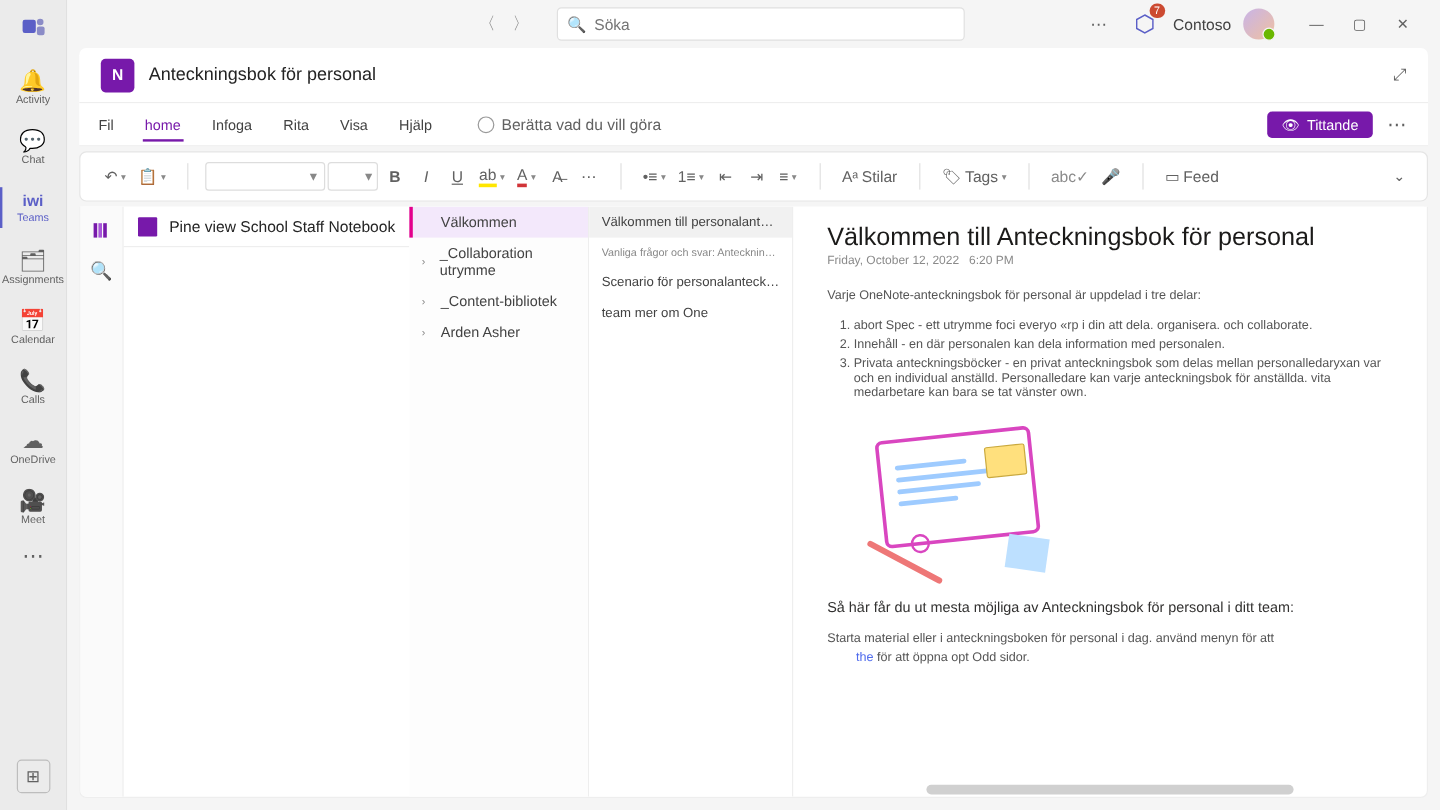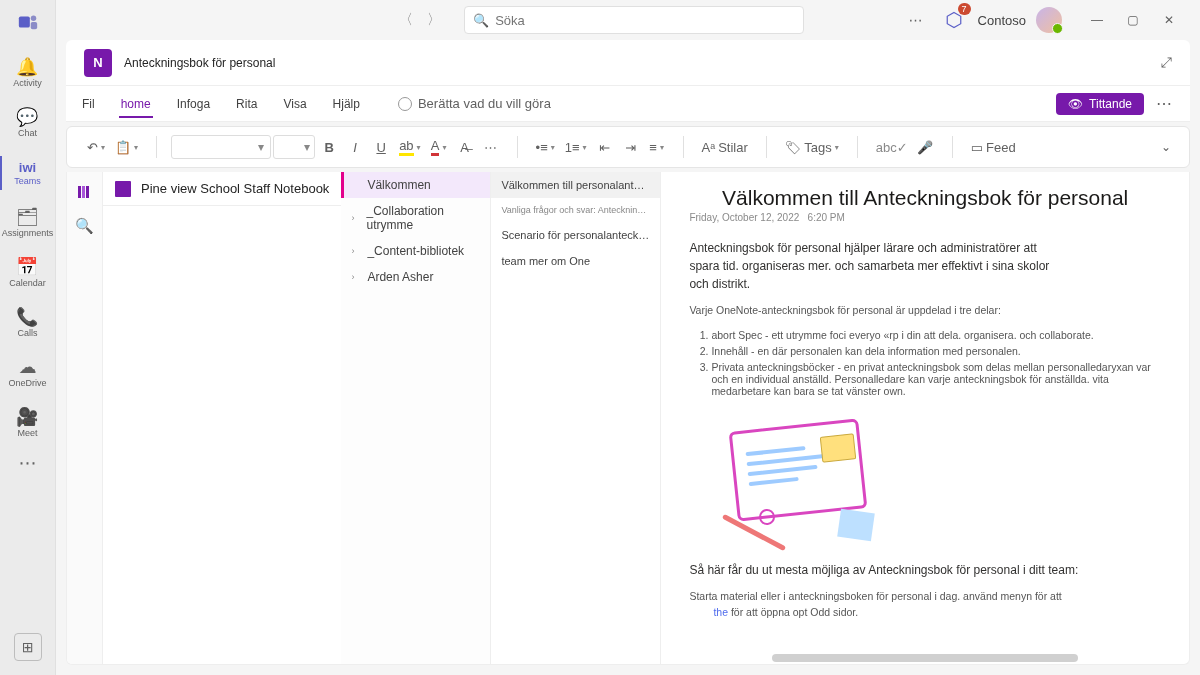--- a/index.html
+++ b/index.html
@@ -33,21 +33,21 @@
 .tb-badge { position:relative; }
 .tb-badge .dot { position:absolute; top:-3px; right:-3px; background:#cc4a31; color:#fff; border-radius:8px; font-size:9px; padding:0 4px; line-height:12px;}
 .avatar { width:26px; height:26px; border-radius:50%; background:linear-gradient(135deg,#c8b4e8,#f0c0a0); position:relative; }
 .avatar::after { content:""; position:absolute; right:-1px; bottom:-1px; width:9px; height:9px; border-radius:50%; background:#6bb700; border:1.5px solid #f5f5f5;}
 .win-btns { display:flex; gap:2px; margin-left:8px;}
 .win-btn { width:34px; height:28px; display:flex; align-items:center; justify-content:center; color:#616161; cursor:pointer; font-size:12px;}
 
 
 .app-header { height: 46px; background:#fff; display:flex; align-items:center; padding:0 18px; gap:12px; border-bottom:1px solid #eee; margin: 0 10px; border-radius: 6px 6px 0 0;}
 .on-logo { width:28px; height:28px; background:#7719aa; border-radius:4px; display:flex; align-items:center; justify-content:center; color:#fff; font-weight:600; font-size:13px;}
-.app-header-title { font-size:12px; color:#242424; }
+.app-header-title { font-size:15px; color:#242424; }
 .app-header-right { margin-left:auto; display:flex; align-items:center; gap:10px;}
 .expand-ico { font-size:14px; color:#616161; cursor:pointer;}
 
 
 .ribbon-tabs { height:36px; background:#fff; display:flex; align-items:center; padding:0 14px; gap:22px; border-bottom:1px solid #eee; margin:0 10px;}
 .rtab { font-size:12px; color:#424242; cursor:pointer; padding:6px 2px; position:relative;}
 .rtab.active { color:#7719aa; }
 .rtab.active::after { content:""; position:absolute; left:0; right:0; bottom:-1px; height:2px; background:#7719aa;}
 .tell-me { display:flex; align-items:center; gap:6px; font-size:13px; color:#616161; margin-left:14px;}
 .bulb { width:14px; height:14px; border:1px solid #999; border-radius:50%;}
@@ -81,21 +81,21 @@
 .section-item .chev { font-size:9px; color:#888; width:8px;}
 .section-item.selected { background:#f3e8fb; position:relative;}
 .section-item.selected::before { content:""; position:absolute; left:0; top:0; bottom:0; width:3px; background:#e3008c;}
 
 .page-list { width:170px; border-right:1px solid #eee; font-size:11px; color:#424242; background:#fff;}
 .page-item { padding:7px 10px; cursor:pointer; white-space:nowrap; overflow:hidden; text-overflow:ellipsis;}
 .page-item.selected { background:#f1f1f1;}
 
 .page-canvas { flex:1; overflow-y:auto; padding:14px 28px 20px 28px; position:relative;}
 .page-canvas::-webkit-scrollbar{width:10px;} .page-canvas::-webkit-scrollbar-thumb{background:#c8c8c8;border-radius:5px;}
-.page-title { font-size:21px; color:#1b1a19; font-weight:400; margin-bottom:2px;text-align:center;}
+.page-title { font-size:21px; color:#1b1a19; font-weight:400; margin-bottom:2px;}
 .page-date { font-size:10px; color:#8a8a8a; margin-bottom:16px;}
 .page-body { font-size:12px; color:#323130; max-width:520px;}
 .page-body p { margin-bottom:10px; line-height:1.5;}
 .page-body .small { font-size:10.5px; color:#555;}
 .page-body ol { margin:6px 0 14px 22px; font-size:10.5px; color:#555;}
 .page-body ol li { margin-bottom:4px;}
 .page-body .subhead { font-size:12px; color:#323130; margin:20px 0 10px 0;}
 .page-body .link { color:#4f6bed;padding-left:24px; }
 .illus { width:160px; height:130px; margin:10px 0 10px 28px; position:relative;}
 .notebook-shape { position:absolute; left:16px; top:14px; width:130px; height:90px; background:#fff; border:3px solid #d946c0; border-radius:6px; transform:rotate(-6deg);}
@@ -355,21 +355,20 @@
             <div class="page-item selected">Välkommen till personalanteckning</div>
             <div class="page-item" style="font-size:9px;color:#888;">Vanliga frågor och svar: Anteckningsbok för personal i…</div>
             <div class="page-item">Scenario för personalanteckningsbok…</div>
             <div class="page-item">team mer om One</div>
           </div>
 
           <div class="page-canvas">
             <div class="page-title">Välkommen till Anteckningsbok för personal</div>
             <div class="page-date"><span>Friday, October 12, 2022</span>&nbsp;&nbsp;&nbsp;<span>6:20 PM</span></div>
             <div class="page-body">
-              <p><span>Anteckningsbok för personal hjälper lärare och administratörer att</span><br><span>spara tid. organiseras mer. och samarbeta mer effektivt i sina skolor</span><br><span>och distrikt.</span></p>
               <p class="small">Varje OneNote-anteckningsbok för personal är uppdelad i tre delar:</p>
               <ol>
                 <li>abort Spec - ett utrymme foci everyo «rp i din att dela. organisera. och collaborate.</li>
                 <li>Innehåll - en där personalen kan dela information med personalen.</li>
                 <li>Privata anteckningsböcker - en privat anteckningsbok som delas mellan personalledaryxan var och en individual anställd. Personalledare kan varje anteckningsbok för anställda. vita medarbetare kan bara se tat vänster   own.</li>
               </ol>
               <div class="illus">
                 <div class="notebook-shape"></div>
                 <div class="notebook-lines">
                     <span></span>

